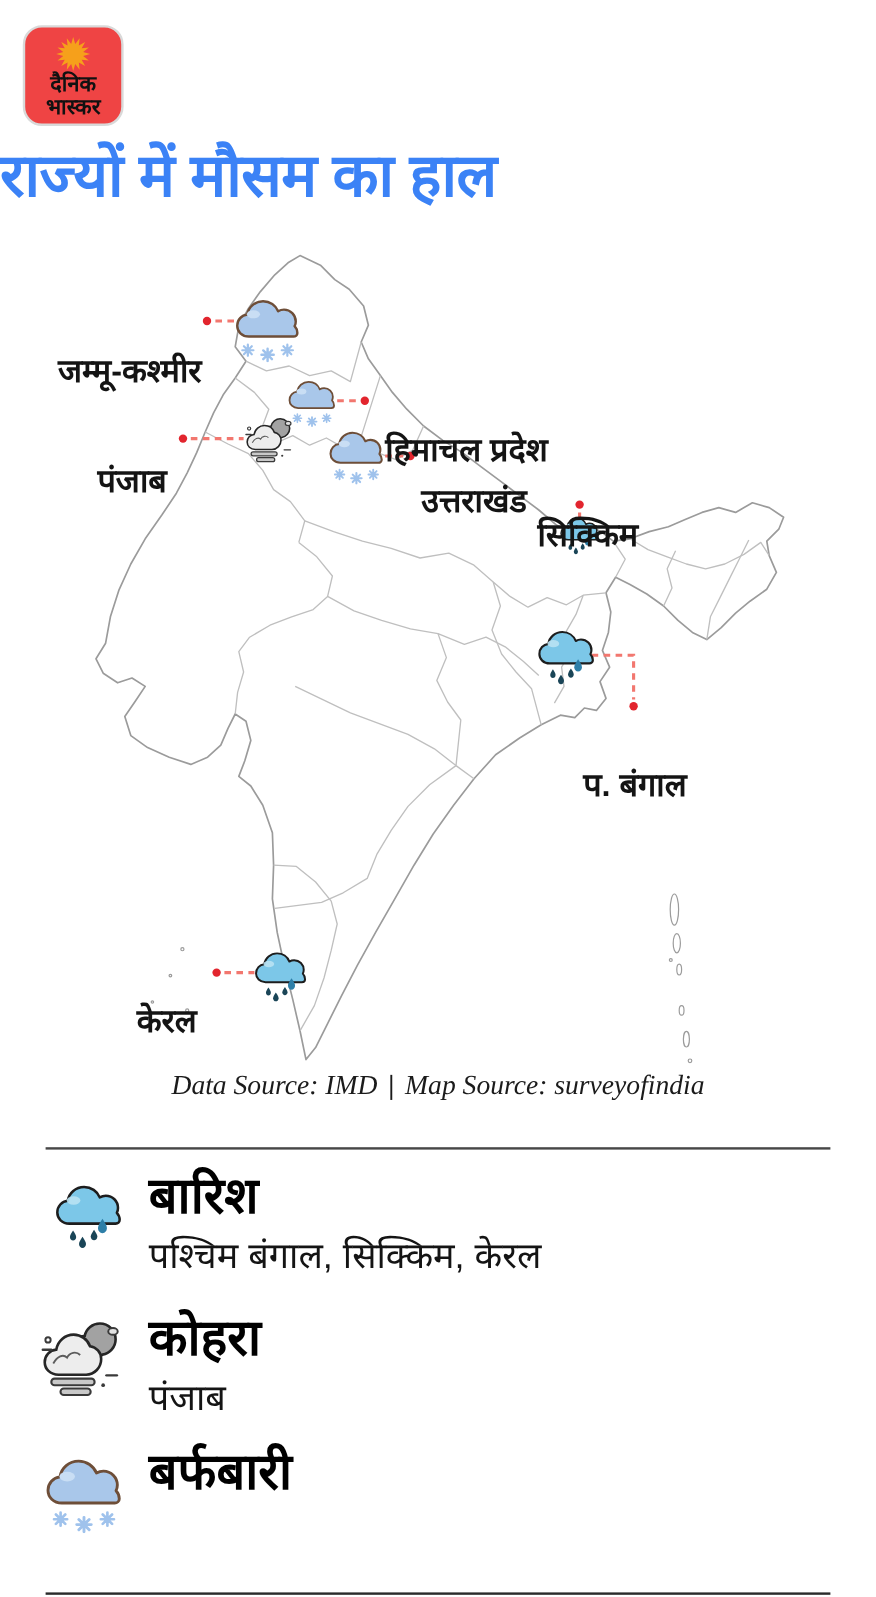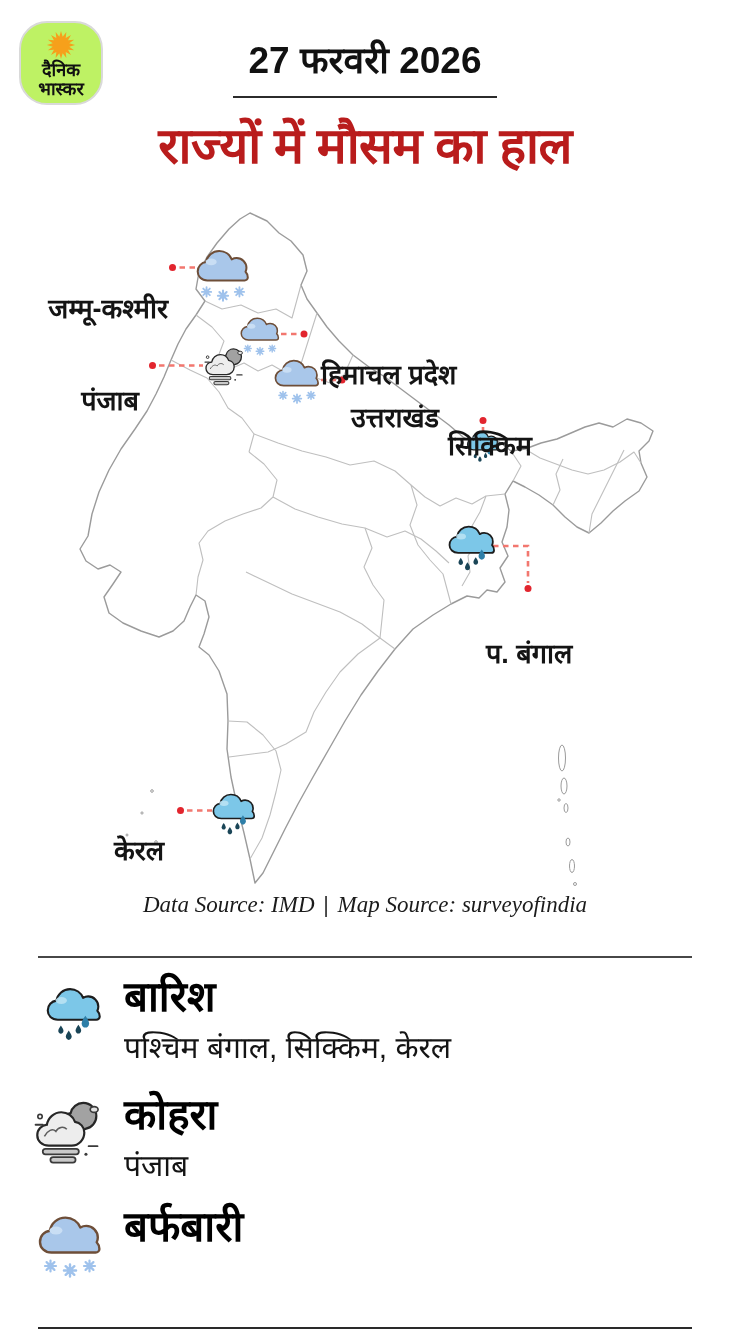--- a/index.html
+++ b/index.html
@@ -1,32 +1,32 @@
 <!DOCTYPE html>
 <html><head>
 <meta charset="utf-8">
 <style>
   html,body{margin:0;padding:0;background:#fff;}
   body{width:730px;height:1331px;position:relative;overflow:hidden;
        font-family:"Liberation Sans","DejaVu Sans",sans-serif;color:#141414;}
   .stage{position:absolute;inset:0;width:730px;height:1331px;}
 
   
-  .logo{position:absolute;left:19px;top:21px;width:84px;height:84px;background:#bef264;
-        border:2px solid #d9d9d9;border-radius:28px;box-sizing:border-box;text-align:center;}
+  .logo{position:absolute;left:19px;top:21px;width:84px;height:84px;background:#ef4444;
+        border:2px solid #d9d9d9;border-radius:16px;box-sizing:border-box;text-align:center;}
   .logo-sun{position:absolute;left:50%;top:6px;transform:translateX(-50%);width:32px;height:32px;}
   .logo-line{font-weight:800;font-size:18px;line-height:19px;color:#111;letter-spacing:0;}
   .logo-text{position:absolute;left:0;right:0;top:38px;}
 
   
   .date-wrap{position:absolute;left:0;right:0;top:33px;text-align:center;}
   .date{display:inline-block;font-size:37px;font-weight:800;color:#111;
         padding:0 16px 12px 16px;border-bottom:2.5px solid #2b2b2b;}
-  .title{position:absolute;left:0;right:0;top:110px;text-align:center;
-         font-size:50px;font-weight:800;color:#b91c1c;letter-spacing:-0.5px;}
+  .title{position:absolute;left:0;right:0;top:110px;
+         font-size:50px;font-weight:800;color:#3b82f6;letter-spacing:-0.5px;}
 
   
   .map-svg{position:absolute;left:0;top:0;width:730px;height:1331px;}
   .map-label{position:absolute;font-size:27px;font-weight:600;color:#141414;
              white-space:nowrap;line-height:30px;margin-top:42px;}
 
   
   .source-line{position:absolute;left:0;right:0;top:892px;text-align:center;
                font-size:23px;font-style:italic;font-weight:500;color:#1b1b1b;font-family:Liberation Serif, serif;}
   .source-sep{font-weight:800;font-style:normal;padding:0 9px;}
@@ -51,23 +51,20 @@
   <div class="logo">
     <svg class="logo-sun" viewBox="-17 -17 34 34">
       <polygon fill="#F6A01B" points="15,0 8.8,1.8 13.9,5.7 7.5,5 10.6,10.6 5,7.5 5.7,13.9 1.8,8.8 0,15 -1.8,8.8 -5.7,13.9 -5,7.5 -10.6,10.6 -7.5,5 -13.9,5.7 -8.8,1.8 -15,0 -8.8,-1.8 -13.9,-5.7 -7.5,-5 -10.6,-10.6 -5,-7.5 -5.7,-13.9 -1.8,-8.8 0,-15 1.8,-8.8 5.7,-13.9 5,-7.5 10.6,-10.6 7.5,-5 13.9,-5.7 8.8,-1.8"></polygon>
     </svg>
     <div class="logo-text">
       <div class="logo-line">दैनिक</div>
       <div class="logo-line">भास्कर</div>
     </div>
   </div>
 
-  <div class="date-wrap">
-    <span class="date">27 फरवरी 2026</span>
-  </div>
   <div class="title">राज्यों में मौसम का हाल</div>
 
   <svg class="map-svg" viewBox="0 0 730 1331">
     <defs>
 
       <symbol id="i-rain" viewBox="0 0 64 64">
         <path d="M13.5 38.5 C6.5 38.5 2 33.6 2 27.9 C2 22 6.3 17.3 12 16.7 C13 9.3 19.6 3.6 27.5 3.6 C34.3 3.6 40.1 7.7 42.4 13.5 C44.1 12.5 46.1 11.9 48.2 11.9 C54.6 11.9 59.8 17.1 59.8 23.5 C59.8 25.2 59.4 26.8 58.7 28.2 C60.4 30 61.4 32.4 61.4 34.9 C61.4 36.9 59.7 38.5 57.6 38.5 Z" fill="#7CC7E8" stroke="#1d1d1d" stroke-width="2.4" stroke-linejoin="round"></path>
         <ellipse cx="17.5" cy="16.5" rx="6.5" ry="4" fill="#B9E2F3" opacity="0.9"></ellipse>
         <g fill="#1A4557">
           <path transform="translate(17,50) scale(0.8)" d="M0 -6.2 C2.3 -2.7 3.7 -0.5 3.7 1.5 C3.7 3.9 2.1 5.7 0 5.7 C-2.1 5.7 -3.7 3.9 -3.7 1.5 C-3.7 -0.5 -2.3 -2.7 0 -6.2 Z"></path>

